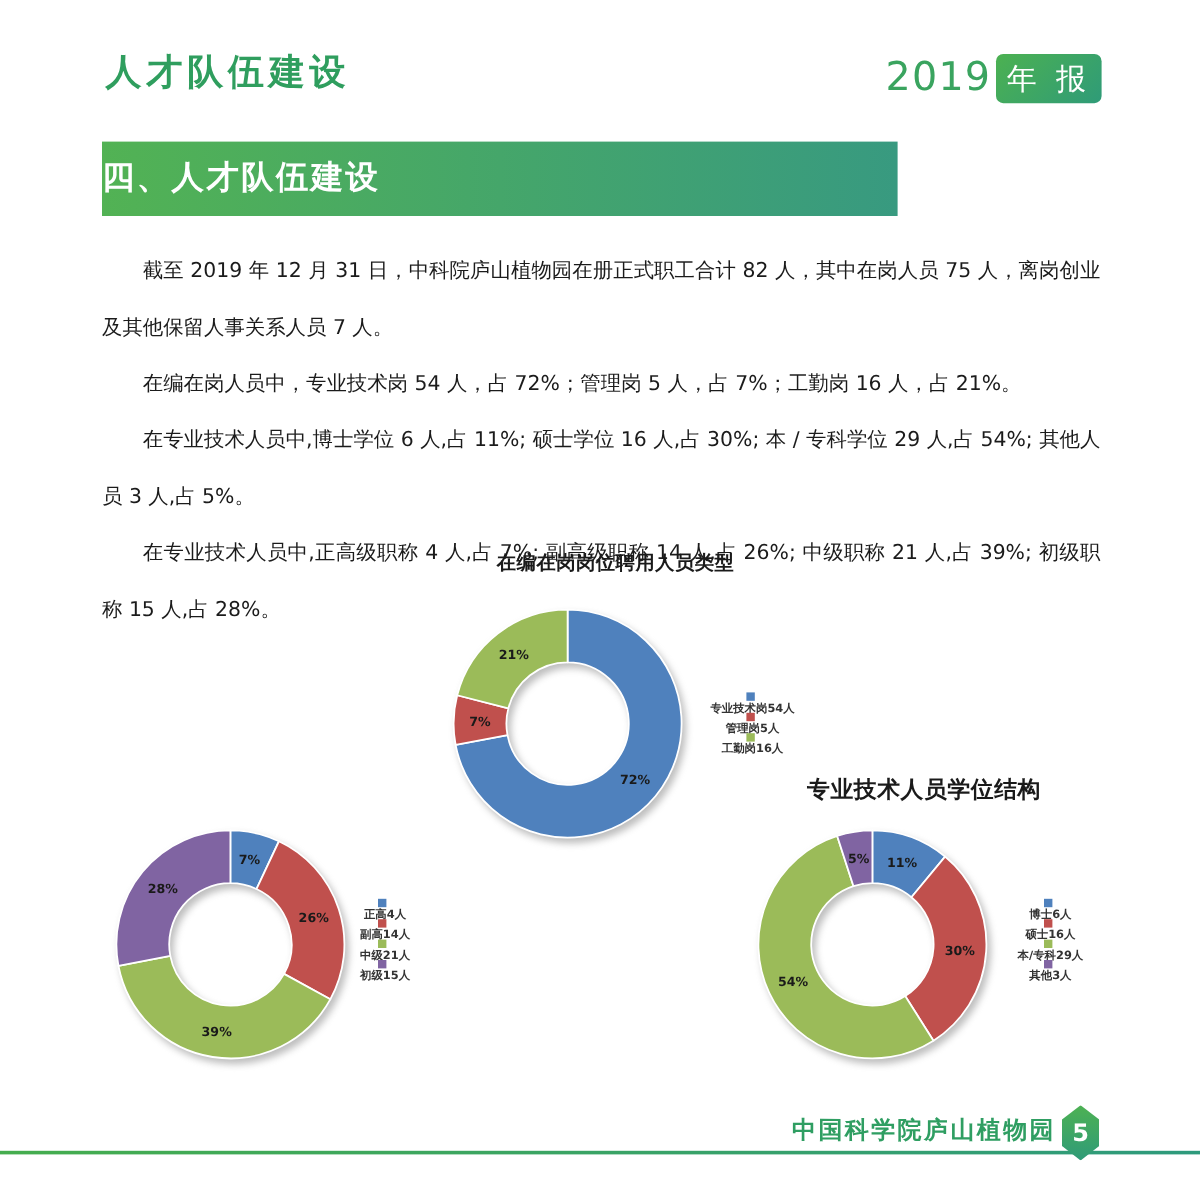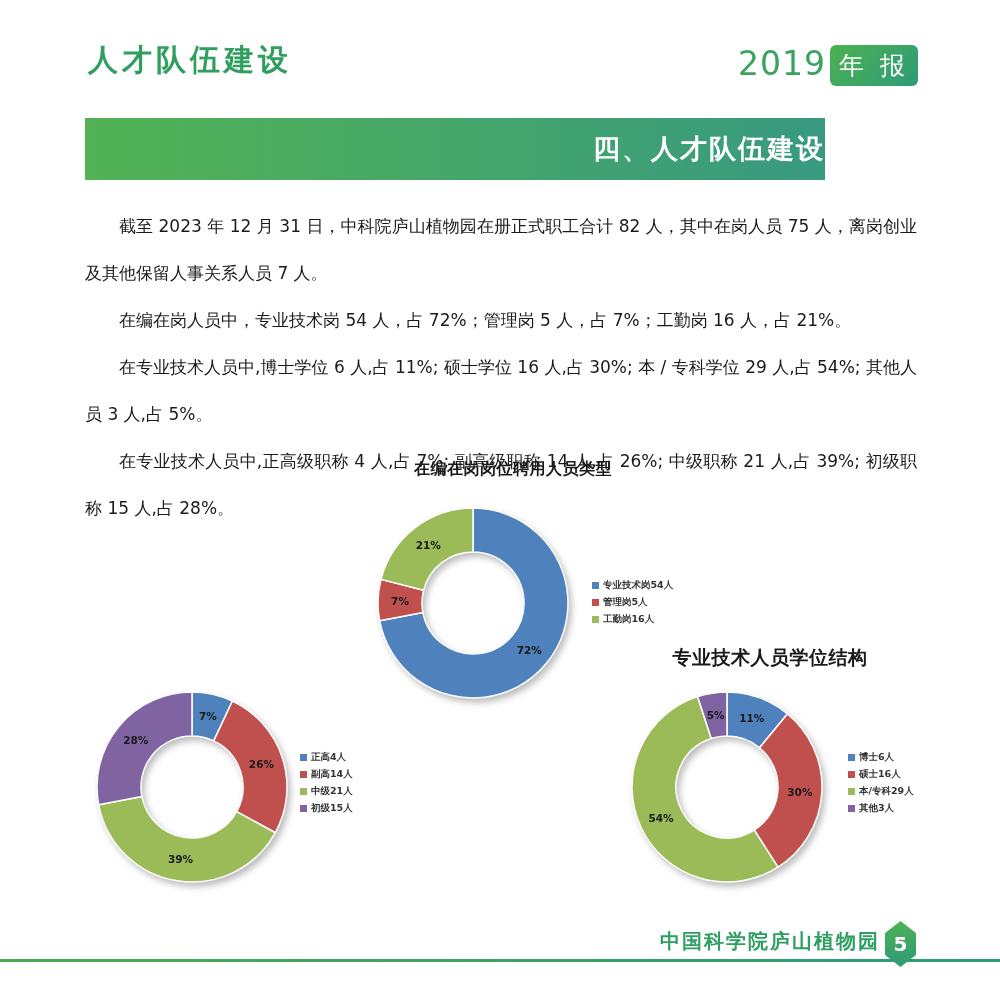--- a/index.html
+++ b/index.html
@@ -11,23 +11,23 @@
   .header-title { position:absolute; left:88px; top:40px;
     font-family:"DejaVu Serif","Liberation Serif",serif;
     font-size:30px; font-weight:700; letter-spacing:4px; color:#2f9e5e; }
   .year { position:absolute; left:738px; top:44px; font-size:33px; color:#3aa45f; letter-spacing:1px; }
   .report-box { position:absolute; left:830px; top:45px; width:88px; height:41px;
     border-radius:6px; background:linear-gradient(135deg,#4cb151,#2f9b78);
     color:#fff; font-size:25px; font-weight:400; letter-spacing:4px;
     display:flex; align-items:center; justify-content:center; }
 
   
-  .banner { position:absolute; left:85px; top:118px; width:740px; height:62px;
+  .banner { position:absolute; left:85px; top:118px; width:663px; height:62px;
     background:linear-gradient(90deg,#52b254,#389a80);
-    color:#ffffff; font-size:27px; font-weight:700; text-align:right;
+    color:#ffffff; font-size:27px; font-weight:700; text-align:left;
     line-height:62px; letter-spacing:2px; }
 
   
   .body-text { position:absolute; left:85px; top:203px; width:832px;
     font-size:17px; line-height:47px; color:#1b1b1b; text-align:justify; }
   .body-text p { text-indent:2em; margin:0; }
 
   
   .chart-title { position:absolute; text-align:center; font-weight:700; color:#1a1a1a; letter-spacing:0.5px; }
   .chart-title.t1 { left:333px; top:459px; width:360px; font-size:16px;text-align:center; }
@@ -37,21 +37,21 @@
   svg.donut { position:absolute; width:220px; height:220px;
     filter:drop-shadow(3px 4px 3px rgba(110,110,110,0.45)); }
   svg.donut.c1 { left:363px; top:493px; }
   svg.donut.c2 { left:82px;  top:677px; }
   svg.donut.c3 { left:617px; top:677px; }
 
   .legend { position:absolute; }
   .legend.l1 { left:592px; top:577px; }
   .legend.l2 { left:300px; top:749px; }
   .legend.l3 { left:848px; top:749px; }
-  .legend-item { display:flex; align-items:center; height:17px; }
+  .legend-item { display:flex; align-items:center; height:17px;flex-direction:column; }
   .legend-swatch { width:7px; height:7px; margin-right:4px; flex:none; }
   .legend-label { font-size:9.5px; font-weight:600; color:#333; white-space:nowrap; }
 
   .slice-label { font-size:10.5px; font-weight:700; fill:#1a1a1a;
     font-family:"DejaVu Sans","Liberation Sans",sans-serif; }
 
   
   .footer-line { position:absolute; left:0; top:959px; width:1000px; height:3px;
     background:linear-gradient(90deg,#45ad4e,#2e9a7c); }
   .footer-org { position:absolute; left:580px; top:928px; width:300px; text-align:right;
@@ -67,21 +67,21 @@
 
 <div class="page">
 
   <div class="header-title">人才队伍建设</div>
   <div class="year">2019</div>
   <div class="report-box">年 报</div>
 
   <div class="banner">四、人才队伍建设</div>
 
   <div class="body-text">
-    <p>截至 2023 年 12 月 31 日，中科院庐山植物园在册正式职工合计 82 人，其中在岗人员 75 人，离岗创业及其他保留人事关系人员 7 人。</p>
+    <p>截至 2019 年 12 月 31 日，中科院庐山植物园在册正式职工合计 82 人，其中在岗人员 75 人，离岗创业及其他保留人事关系人员 7 人。</p>
     <p>在编在岗人员中，专业技术岗 54 人，占 72%；管理岗 5 人，占 7%；工勤岗 16 人，占 21%。</p>
     <p>在专业技术人员中,博士学位 6 人,占 11%; 硕士学位 16 人,占 30%; 本 / 专科学位 29 人,占 54%; 其他人员 3 人,占 5%。</p>
     <p>在专业技术人员中,正高级职称 4 人,占 7%; 副高级职称 14 人,占 26%; 中级职称 21 人,占 39%; 初级职称 15 人,占 28%。</p>
   </div>
 
   <div class="chart-title t1">在编在岗岗位聘用人员类型</div>
   <svg class="donut c1" viewBox="0 0 220 220">
       <path d="M 110 15 A 95 95 0 1 1 16.68271118077459 127.80122488564392 L 59.903350212836884 119.556447043872 A 51 51 0 1 0 110 59 Z" fill="#4F81BD" stroke="#ffffff" stroke-width="1.5" stroke-linejoin="round"></path>
       <text x="166.24746672263262" y="160.53195125165433" text-anchor="middle" class="slice-label">72%</text>
       <path d="M 16.68271118077459 127.80122488564392 A 95 95 0 0 1 17.984599692780023 86.37446071933886 L 60.602258782439804 97.31681575459244 A 51 51 0 0 0 59.903350212836884 119.556447043872 Z" fill="#C0504D" stroke="#ffffff" stroke-width="1.5" stroke-linejoin="round"></path>

